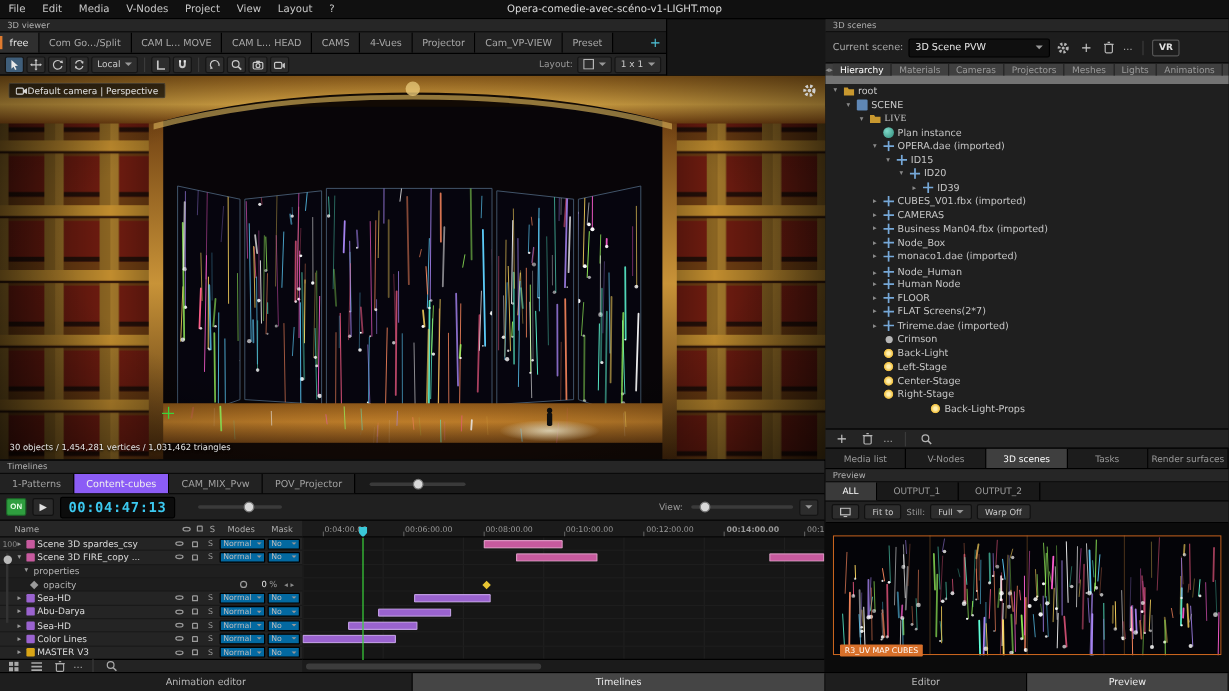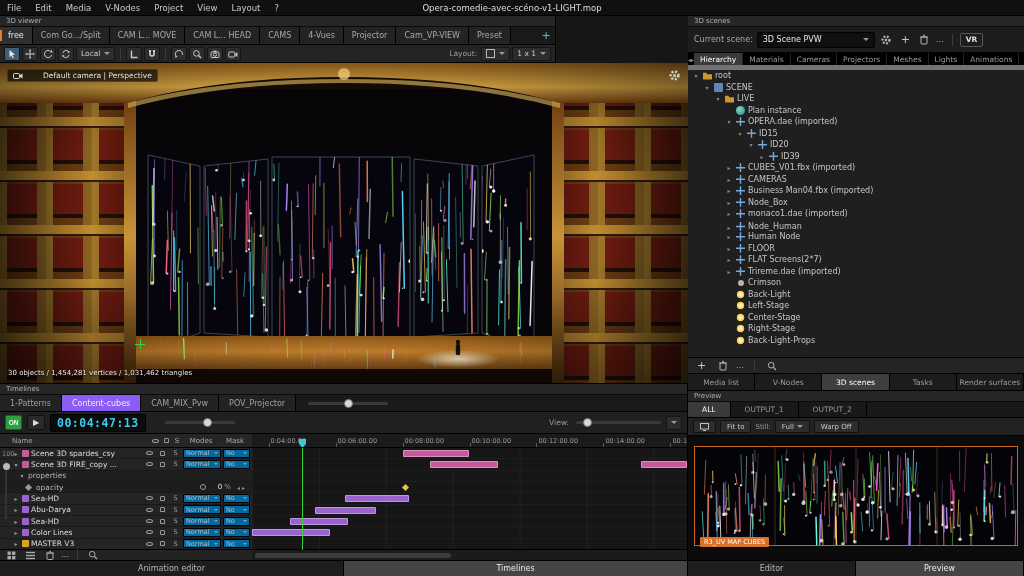--- a/index.html
+++ b/index.html
@@ -23,21 +23,21 @@
 .vtab.active{background:#2f2f2f;color:#e8e8e8}
 .vtab.active::before{content:"";position:absolute;left:0;top:3px;bottom:3px;width:2px;background:#e07b2f}
 .vtab-add{margin-left:auto;width:18px;display:flex;align-items:center;justify-content:center;color:#4fc3d8;font-size:11px}
 .vtools{height:18px;background:#242424;border-bottom:1px solid #000;display:flex;align-items:center;padding:0 4px;gap:2px}
 .tbtn{width:16px;height:14px;border:1px solid #151515;background:#2d2d2d;border-radius:2px;display:flex;align-items:center;justify-content:center;flex:none}
 .tbtn.active{background:#3f5e7a}
 .dd{height:14px;border:1px solid #151515;background:#2d2d2d;border-radius:2px;display:flex;align-items:center;padding:0 4px;gap:4px;font-size:7.5px;color:#ccc;white-space:nowrap;flex:none}
 .tlabel{font-size:7.5px;color:#9a9a9a;margin:0 2px;white-space:nowrap}
 .spacer{flex:1}
 .viewport{position:absolute;top:47px;left:0;width:688px;height:320px;background:#000;overflow:hidden}
-.cam-badge{position:absolute;left:7px;top:6px;background:rgba(8,8,8,.7);border:1px solid rgba(255,255,255,.12);border-radius:2px;padding:1px 5px;display:flex;align-items:center;gap:20px;font-size:7.5px;color:#e0e0e0}
+.cam-badge{position:absolute;left:7px;top:6px;background:rgba(8,8,8,.7);border:1px solid rgba(255,255,255,.12);border-radius:2px;padding:1px 5px;display:flex;align-items:center;gap:0;font-size:7.5px;color:#e0e0e0}
 .vgear{position:absolute;right:7px;top:6px}
 .vstats{position:absolute;left:8px;bottom:6px;font-size:7px;color:#e8e8e8;text-shadow:0 1px 2px #000}
 .axismark{position:absolute;left:135px;top:276px;width:10px;height:10px}
 .axismark::before,.axismark::after{content:"";position:absolute;background:#3ad43a}
 .axismark::before{left:4.5px;top:0;width:1px;height:10px}
 .axismark::after{top:4.5px;left:0;height:1px;width:10px}
 
 .timelines{position:absolute;top:383px;left:0;width:688px;height:177px;background:#1d1d1d;border-top:1px solid #000;border-right:1px solid #000}
 .ttabs{height:17px;background:#1a1a1a;border-bottom:1px solid #000;display:flex;align-items:center}
 #timeline-tabs{display:flex;align-self:stretch}
@@ -94,21 +94,21 @@
 .hscroll i{position:absolute;left:3px;top:3px;height:5px;width:45%;background:#3c3c3c;border-radius:3px}
 .dots{color:#b0b0b0;font-size:8px;letter-spacing:1px;line-height:8px}
 
 .scenes{position:absolute;top:16px;left:688px;width:336px;height:374px;background:#1f1f1f}
 .scene-row{height:26px;display:flex;align-items:center;gap:4px;padding:0 6px;background:#1d1d1d;border-bottom:1px solid #000}
 .scene-lbl{font-size:8px;color:#a8a8a8;white-space:nowrap}
 .scene-dd{width:118px;height:16px;background:#0f0f0f;border:1px solid #000;border-radius:2px;display:flex;align-items:center;justify-content:space-between;padding:0 5px;font-size:8px;color:#e8e8e8}
 .icon-btn{width:15px;height:15px;display:flex;align-items:center;justify-content:center;color:#b5b5b5;flex:none}
 .plus{font-size:11px;color:#c8c8c8;line-height:10px}
 .vrbox{height:14px;border:1px solid #555;border-radius:2px;padding:0 5px;display:flex;align-items:center;font-size:7.5px;color:#e0e0e0;font-weight:bold}
-.stabs{height:17px;display:flex;align-items:stretch;background:#000000;border-bottom:5px solid #737373}
+.stabs{height:17px;display:flex;align-items:stretch;background:#404040;border-bottom:7px solid #737373}
 .stab{padding:0 6px;display:flex;align-items:center;font-size:7.5px;color:#9a9a9a;border-right:1px solid #242424;white-space:nowrap}
 .stab.active{background:#3a3a3a;color:#fff}
 .tabarr{width:10px;display:flex;align-items:center;justify-content:center;color:#8a8a8a;font-size:6px}
 .tree{height:287px;overflow:hidden;background:#1f1f1f}
 .titem{height:11.5px;display:flex;align-items:center;gap:3px;font-size:8px;color:#c6c6c6;white-space:nowrap}
 .titem .arr{width:8px;text-align:center;color:#8a8a8a;font-size:6px;flex:none}
 .ti{width:9px;height:9px;display:inline-block;flex:none}
 .ti.folder{background:#c8982f;clip-path:polygon(0 18%,38% 18%,48% 34%,100% 34%,100% 92%,0 92%)}
 .ti.scene{background:#5f87b5;border-radius:1px}
 .ti.axis{background:#76a8d8;clip-path:polygon(42% 0,58% 0,58% 42%,100% 42%,100% 58%,58% 58%,58% 100%,42% 100%,42% 58%,0 58%,0 42%,42% 42%)}
@@ -691,21 +691,21 @@
           <span class="rlabel" style="left: calc(3.8% + 2px);">0:04:00.00</span>
           <i class="rtick" style="left: 19.2%;"></i>
           <span class="rlabel" style="left: calc(19.2% + 2px);">00:06:00.00</span>
           <i class="rtick" style="left: 34.6%;"></i>
           <span class="rlabel" style="left: calc(34.6% + 2px);">00:08:00.00</span>
           <i class="rtick" style="left: 50%;"></i>
           <span class="rlabel" style="left: calc(50% + 2px);">00:10:00.00</span>
           <i class="rtick" style="left: 65.4%;"></i>
           <span class="rlabel" style="left: calc(65.4% + 2px);">00:12:00.00</span>
           <i class="rtick" style="left: 80.8%;"></i>
-          <span class="rlabel" style="left: calc(80.8% + 2px);">00:14:00.00</span>
+          <span class="rlabel" style="left: calc(80.8% + 2px); font-weight: bold;">00:14:00.00</span>
           <i class="rtick" style="left: 96.2%;"></i>
           <span class="rlabel" style="left: calc(96.2% + 2px);">00:16:00.00</span>
           <i class="rmark" style="left: calc(11.5% - 3px);"></i>
         </div>
       <div class="rows" id="track-rows">
           <div class="trow">
             <span class="tarr">▸</span>
             <span class="chip" style="background: rgb(199, 90, 158);"></span>
             <span class="tname">Scene 3D spardes_csy</span>
             <span class="ticn">
@@ -976,21 +976,21 @@
         <div class="titem" style="padding-left: 4px;">
           <span class="arr">▾</span>
           <span class="ti folder"></span>
           <span class="tlbl">root</span>
         </div>
         <div class="titem" style="padding-left: 15px;">
           <span class="arr">▾</span>
           <span class="ti scene"></span>
           <span class="tlbl">SCENE</span>
         </div>
-        <div class="titem" style="padding-left: 26px;">
+        <div class="titem" style="padding-left: 26px; font-family: Liberation Serif, serif;">
           <span class="arr">▾</span>
           <span class="ti folder"></span>
           <span class="tlbl">LIVE</span>
         </div>
         <div class="titem" style="padding-left: 37px;">
           <span class="arr"></span>
           <span class="ti globe"></span>
           <span class="tlbl">Plan instance</span>
         </div>
         <div class="titem" style="padding-left: 37px;">
@@ -1081,21 +1081,21 @@
         <div class="titem" style="padding-left: 37px;">
           <span class="arr"></span>
           <span class="ti light"></span>
           <span class="tlbl">Center-Stage</span>
         </div>
         <div class="titem" style="padding-left: 37px;">
           <span class="arr"></span>
           <span class="ti light"></span>
           <span class="tlbl">Right-Stage</span>
         </div>
-        <div class="titem" style="padding-left: 37px;">
+        <div class="titem" style="padding-left: 37px; margin-left: 39px;">
           <span class="arr"></span>
           <span class="ti light"></span>
           <span class="tlbl">Back-Light-Props</span>
         </div>
         <div class="titem" style="padding-left: 37px; margin-top: 24px;">
           <span class="arr"></span>
           <span class="ti light"></span>
           <span class="tlbl">Side-light</span>
         </div>
       </div>

